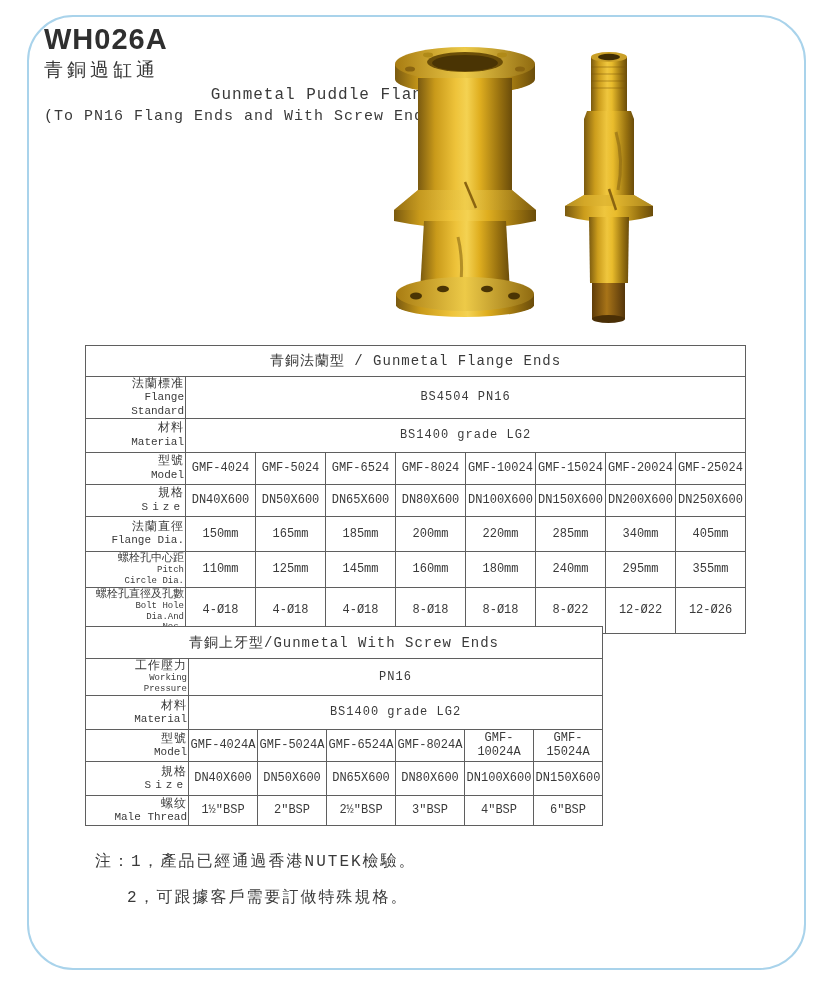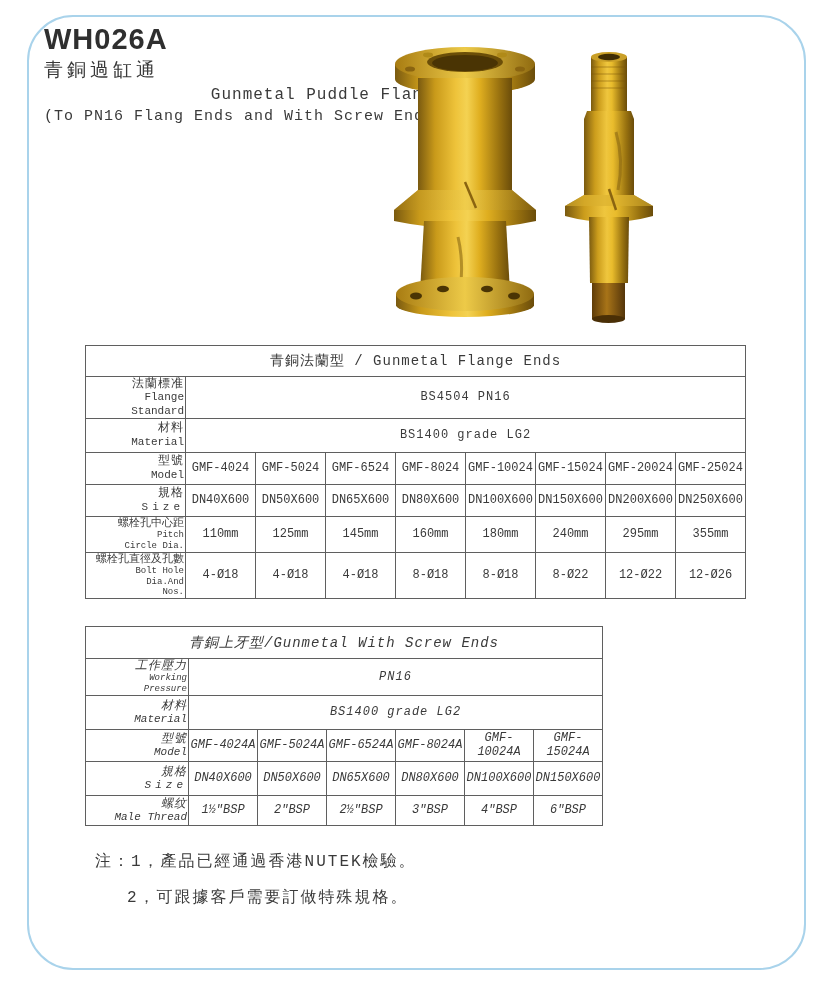--- a/index.html
+++ b/index.html
@@ -26,21 +26,21 @@
   .prod-left{position:absolute;left:388px;top:42px;}
   .prod-right{position:absolute;left:558px;top:47px;}
 
   
   .spec-table{border-collapse:collapse;table-layout:fixed;position:absolute;background:#fff;}
   .spec-table td{
     border:1px solid #5f5f5f;text-align:center;vertical-align:middle;
     padding:0 1px;font-size:12px;color:#3a3a3a;overflow:hidden;
   }
   #table1{left:85px;top:345px;width:660px;}
-  #table2{left:85px;top:626px;width:517px;font-style:italic;}
+  #table2{left:85px;top:626px;width:517px;}
   .title-row td{font-size:14px;letter-spacing:1px;text-align:center;}
   .lbl{line-height:1.2;}
   .lbl .zh{font-size:12px;letter-spacing:1px;text-align:right;}
   .lbl .en{font-size:11px;text-align:right;}
   .lbl .en.spread{letter-spacing:4px;}
   .lbl .en.tiny{font-size:9px;letter-spacing:0;margin-left:33px;}
   .lbl .zh.small{font-size:11px;letter-spacing:0;}
   .val{font-size:12px;}
   .val-big{font-size:13.5px;}
   .span-val{font-size:13.5px;letter-spacing:1px;}
@@ -192,20 +192,34 @@
     <td class="val">DN50X600</td>
     <td class="val">DN65X600</td>
     <td class="val">DN80X600</td>
     <td class="val">DN100X600</td>
     <td class="val">DN150X600</td>
     <td class="val">DN200X600</td>
     <td class="val">DN250X600</td>
   </tr>
   <tr class="r35">
     <td class="lbl">
+      <div class="zh">法蘭直徑</div>
+      <div class="en">Flange Dia.</div>
+    </td>
+    <td class="val-big">150mm</td>
+    <td class="val-big">165mm</td>
+    <td class="val-big">185mm</td>
+    <td class="val-big">200mm</td>
+    <td class="val-big">220mm</td>
+    <td class="val-big">285mm</td>
+    <td class="val-big">340mm</td>
+    <td class="val-big">405mm</td>
+  </tr>
+  <tr class="r35">
+    <td class="lbl">
       <div class="zh small">螺栓孔中心距</div>
       <div class="en tiny">Pitch Circle Dia.</div>
     </td>
     <td class="val-big">110mm</td>
     <td class="val-big">125mm</td>
     <td class="val-big">145mm</td>
     <td class="val-big">160mm</td>
     <td class="val-big">180mm</td>
     <td class="val-big">240mm</td>
     <td class="val-big">295mm</td>

